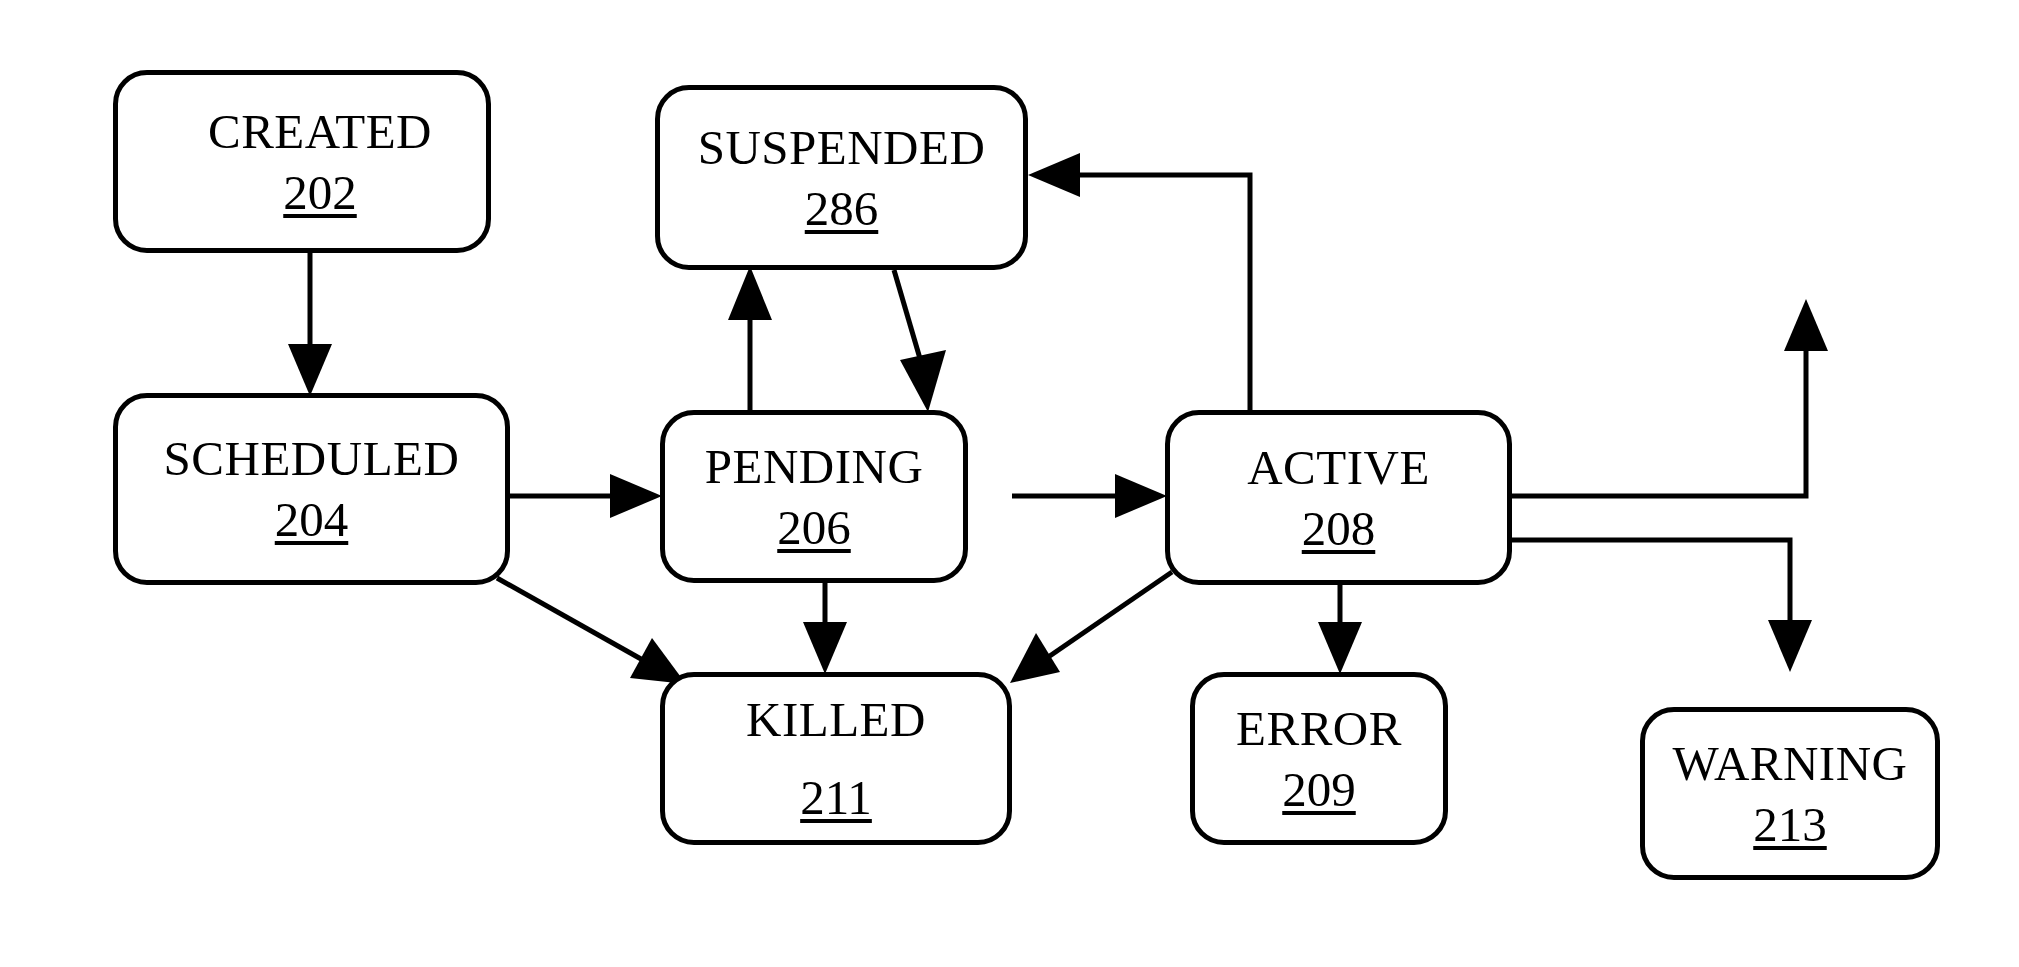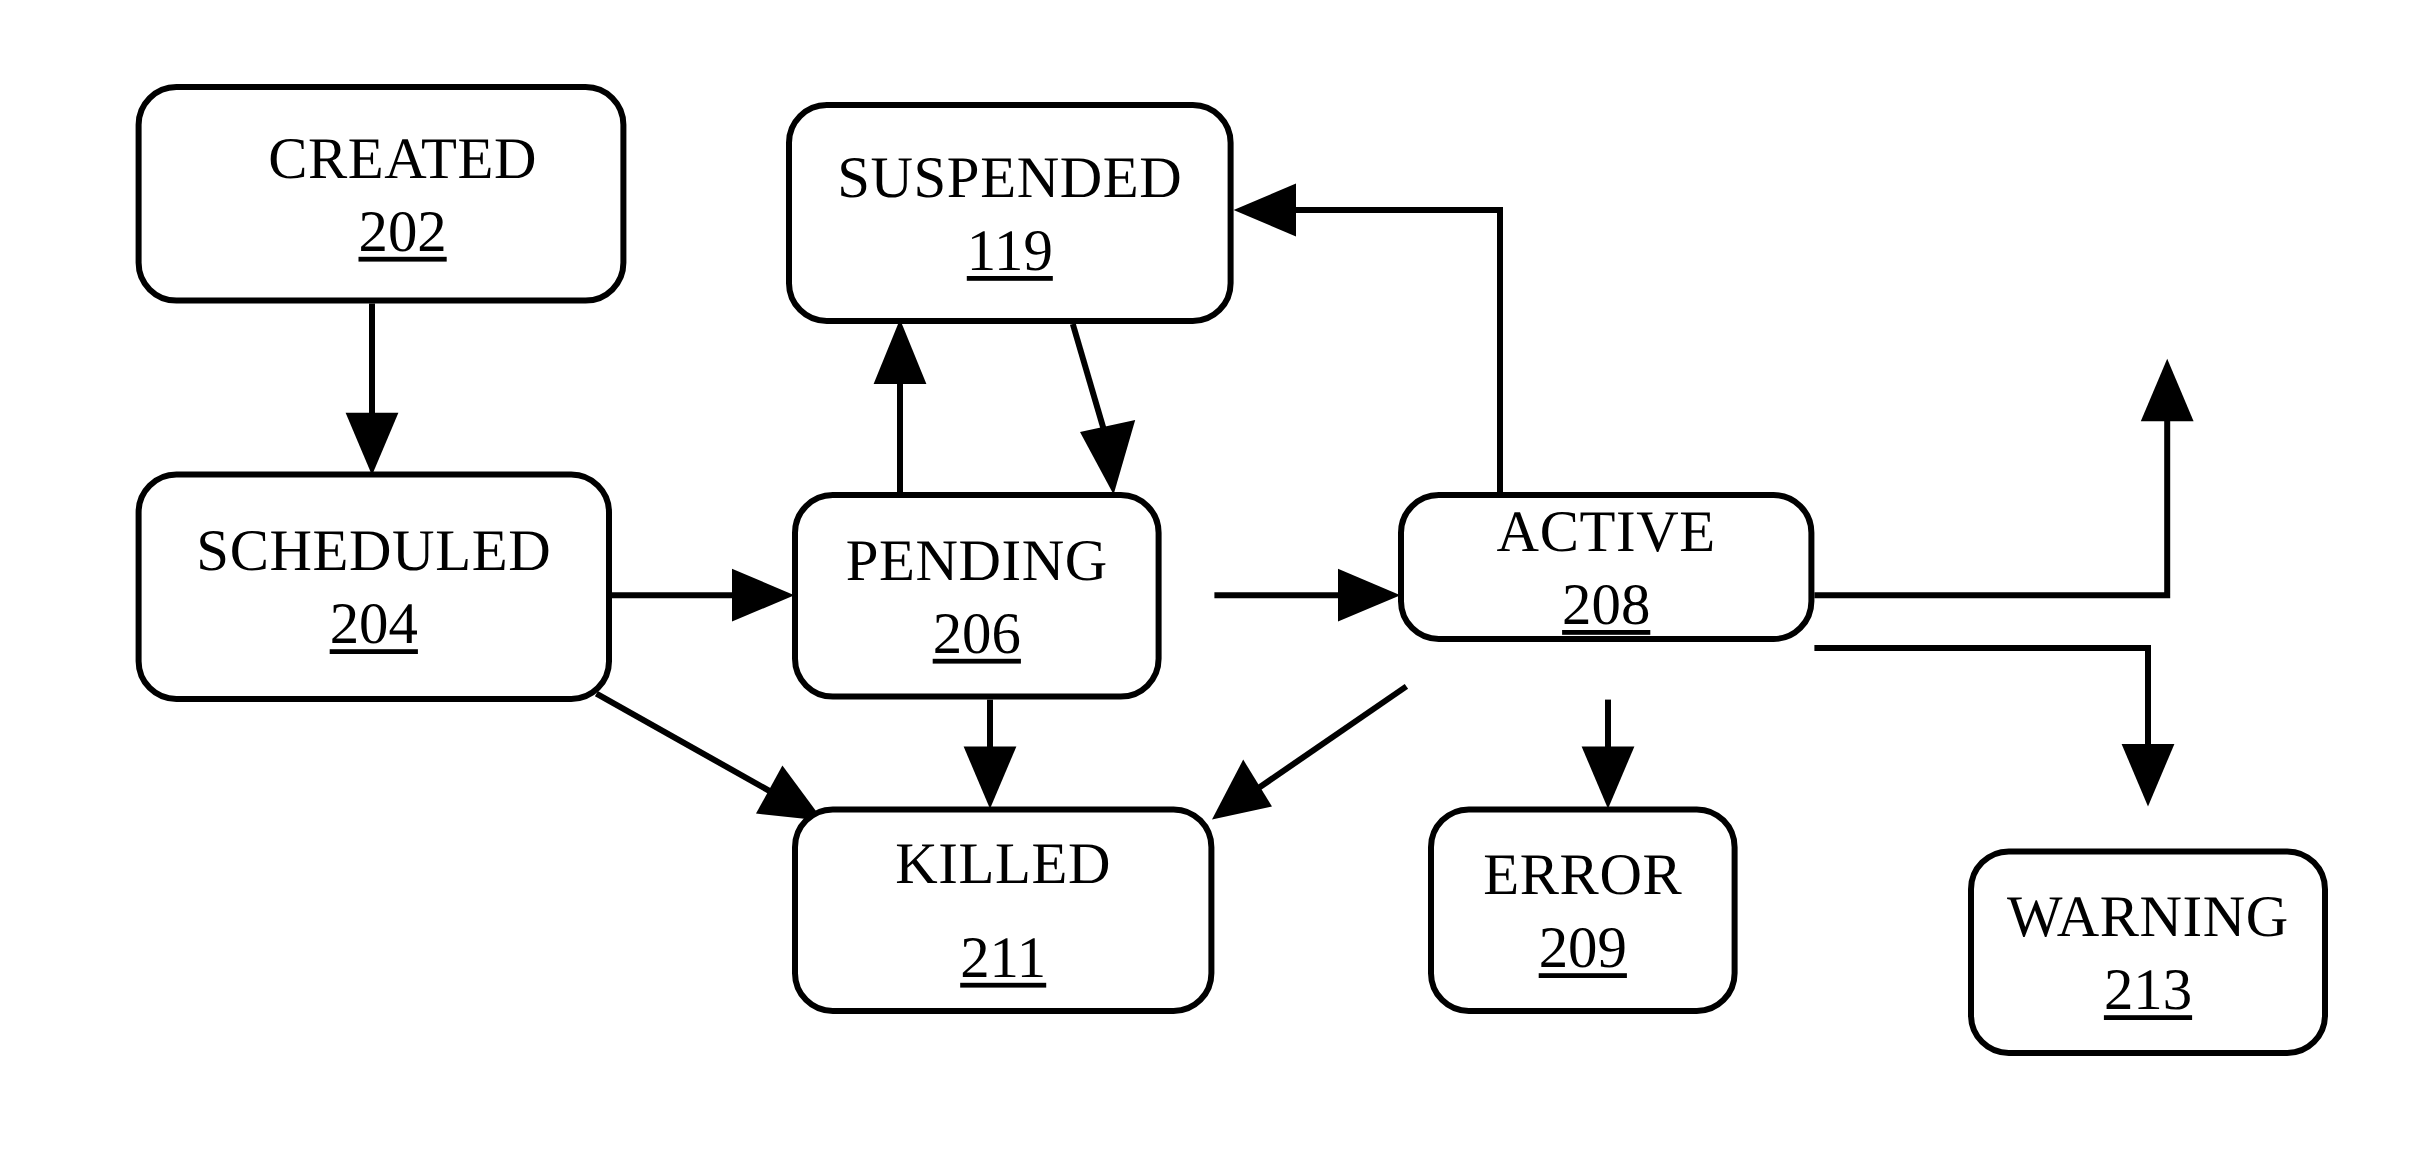--- a/index.html
+++ b/index.html
@@ -122,42 +122,42 @@
       <polygon class="arrow-head" points="1806,299 1784,351 1828,351"></polygon>
     </g>
 
     <g>
       <path class="edge-line" d="M 1512 540 L 1790 540 L 1790 645"></path>
       <polygon class="arrow-head" points="1790,672 1768,620 1812,620"></polygon>
     </g>
 
   </svg>
 
-  <div class="node-box" style="left:113px; top:70px; width:409px; height:183px;padding-left:36px;">
+  <div class="node-box" style="left:113px; top:70px; width:378px; height:183px;padding-left:36px;">
     <span class="node-label">CREATED</span>
     <span class="node-ref">202</span>
   </div>
 
   <div class="node-box" style="left:655px; top:85px; width:373px; height:185px;">
     <span class="node-label">SUSPENDED</span>
-    <span class="node-ref">119</span>
+    <span class="node-ref">286</span>
   </div>
 
 
   <div class="node-box" style="left:113px; top:393px; width:397px; height:192px;text-align:right;">
     <span class="node-label">SCHEDULED</span>
     <span class="node-ref">204</span>
   </div>
 
   <div class="node-box" style="left:660px; top:410px; width:308px; height:173px;">
     <span class="node-label">PENDING</span>
     <span class="node-ref">206</span>
   </div>
 
-  <div class="node-box" style="left:1165px; top:410px; width:347px; height:125px;">
+  <div class="node-box" style="left:1165px; top:410px; width:347px; height:175px;">
     <span class="node-label">ACTIVE</span>
     <span class="node-ref">208</span>
   </div>
 
   <div class="node-box" style="left:660px; top:672px; width:352px; height:173px;gap:17px;">
     <span class="node-label">KILLED</span>
     <span class="node-ref">211</span>
   </div>
 
   <div class="node-box" style="left:1190px; top:672px; width:258px; height:173px;">

